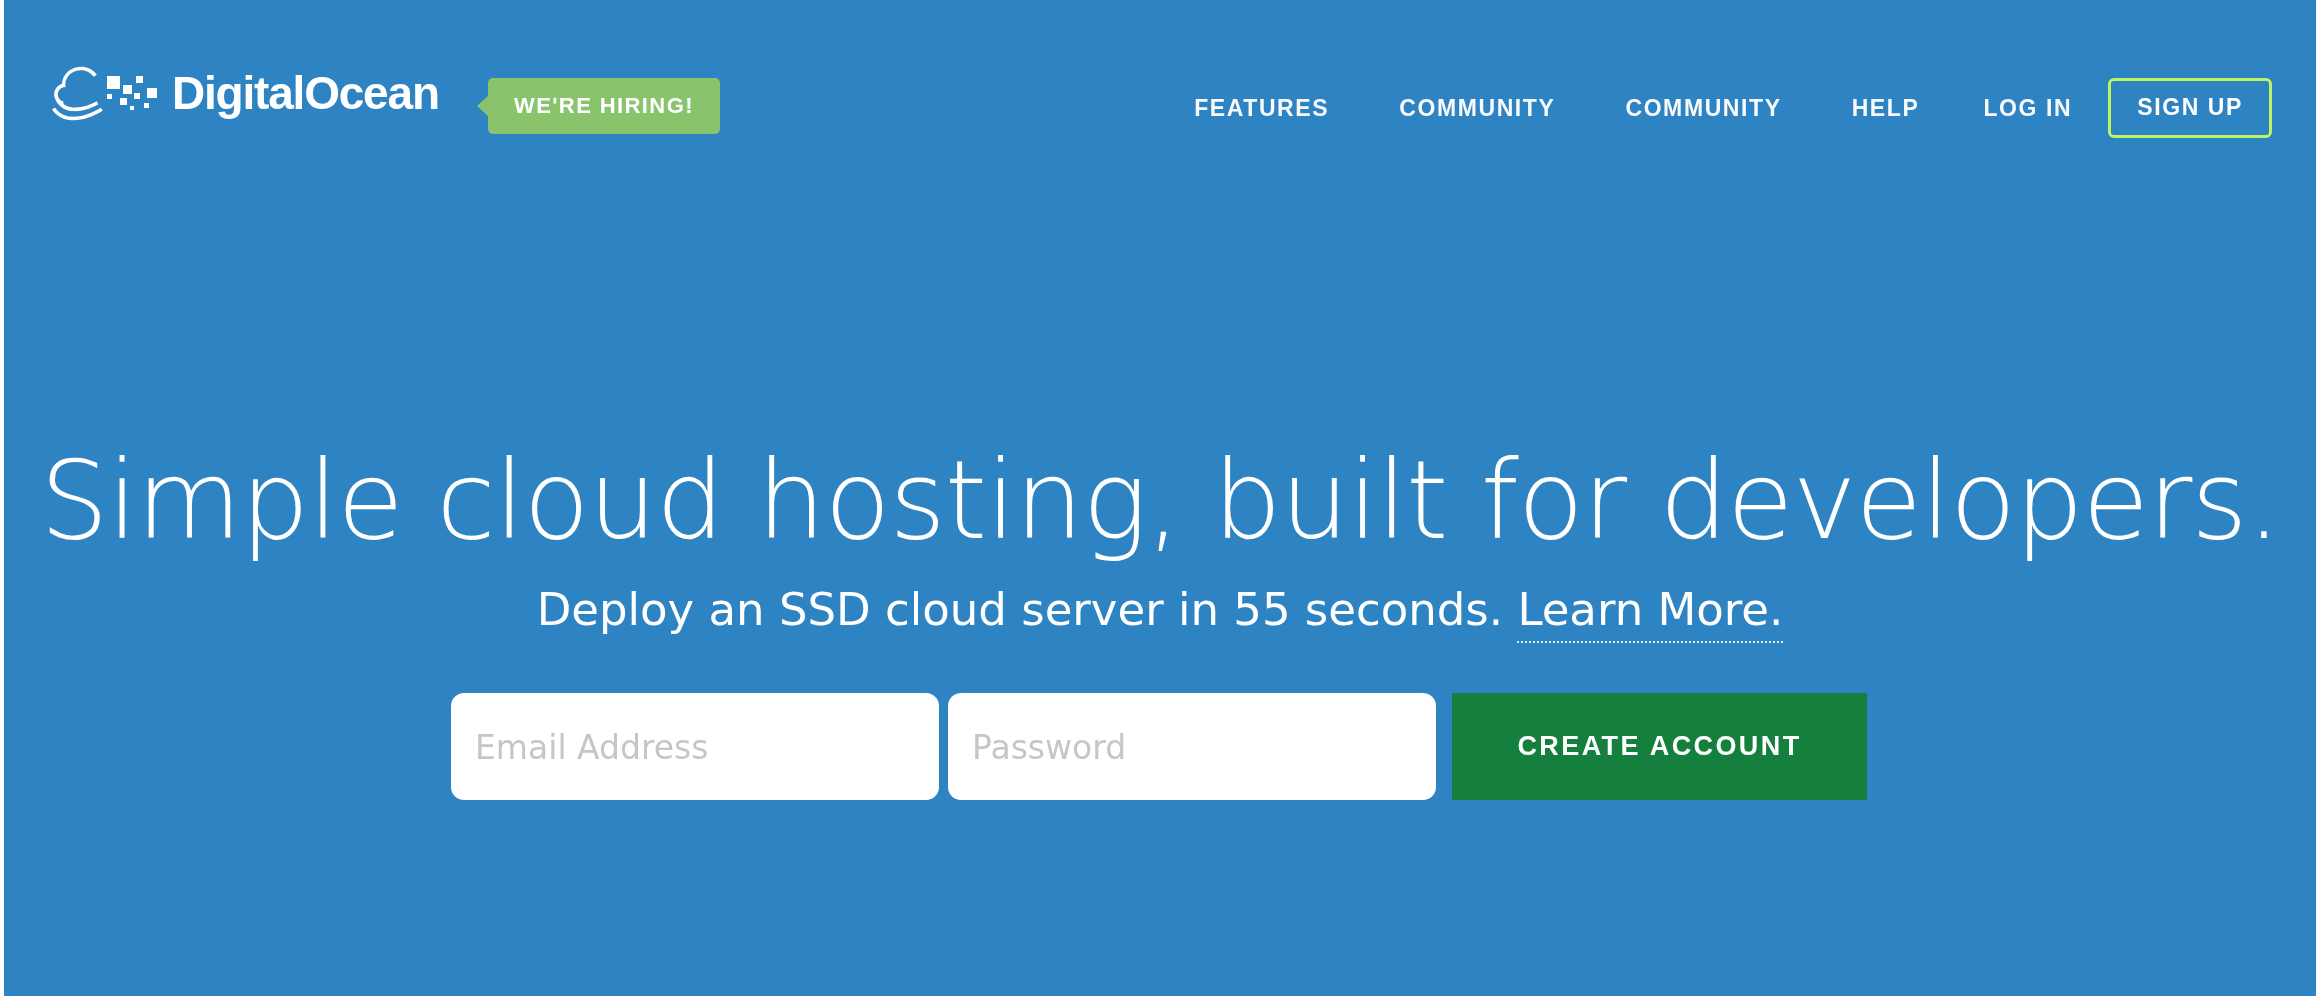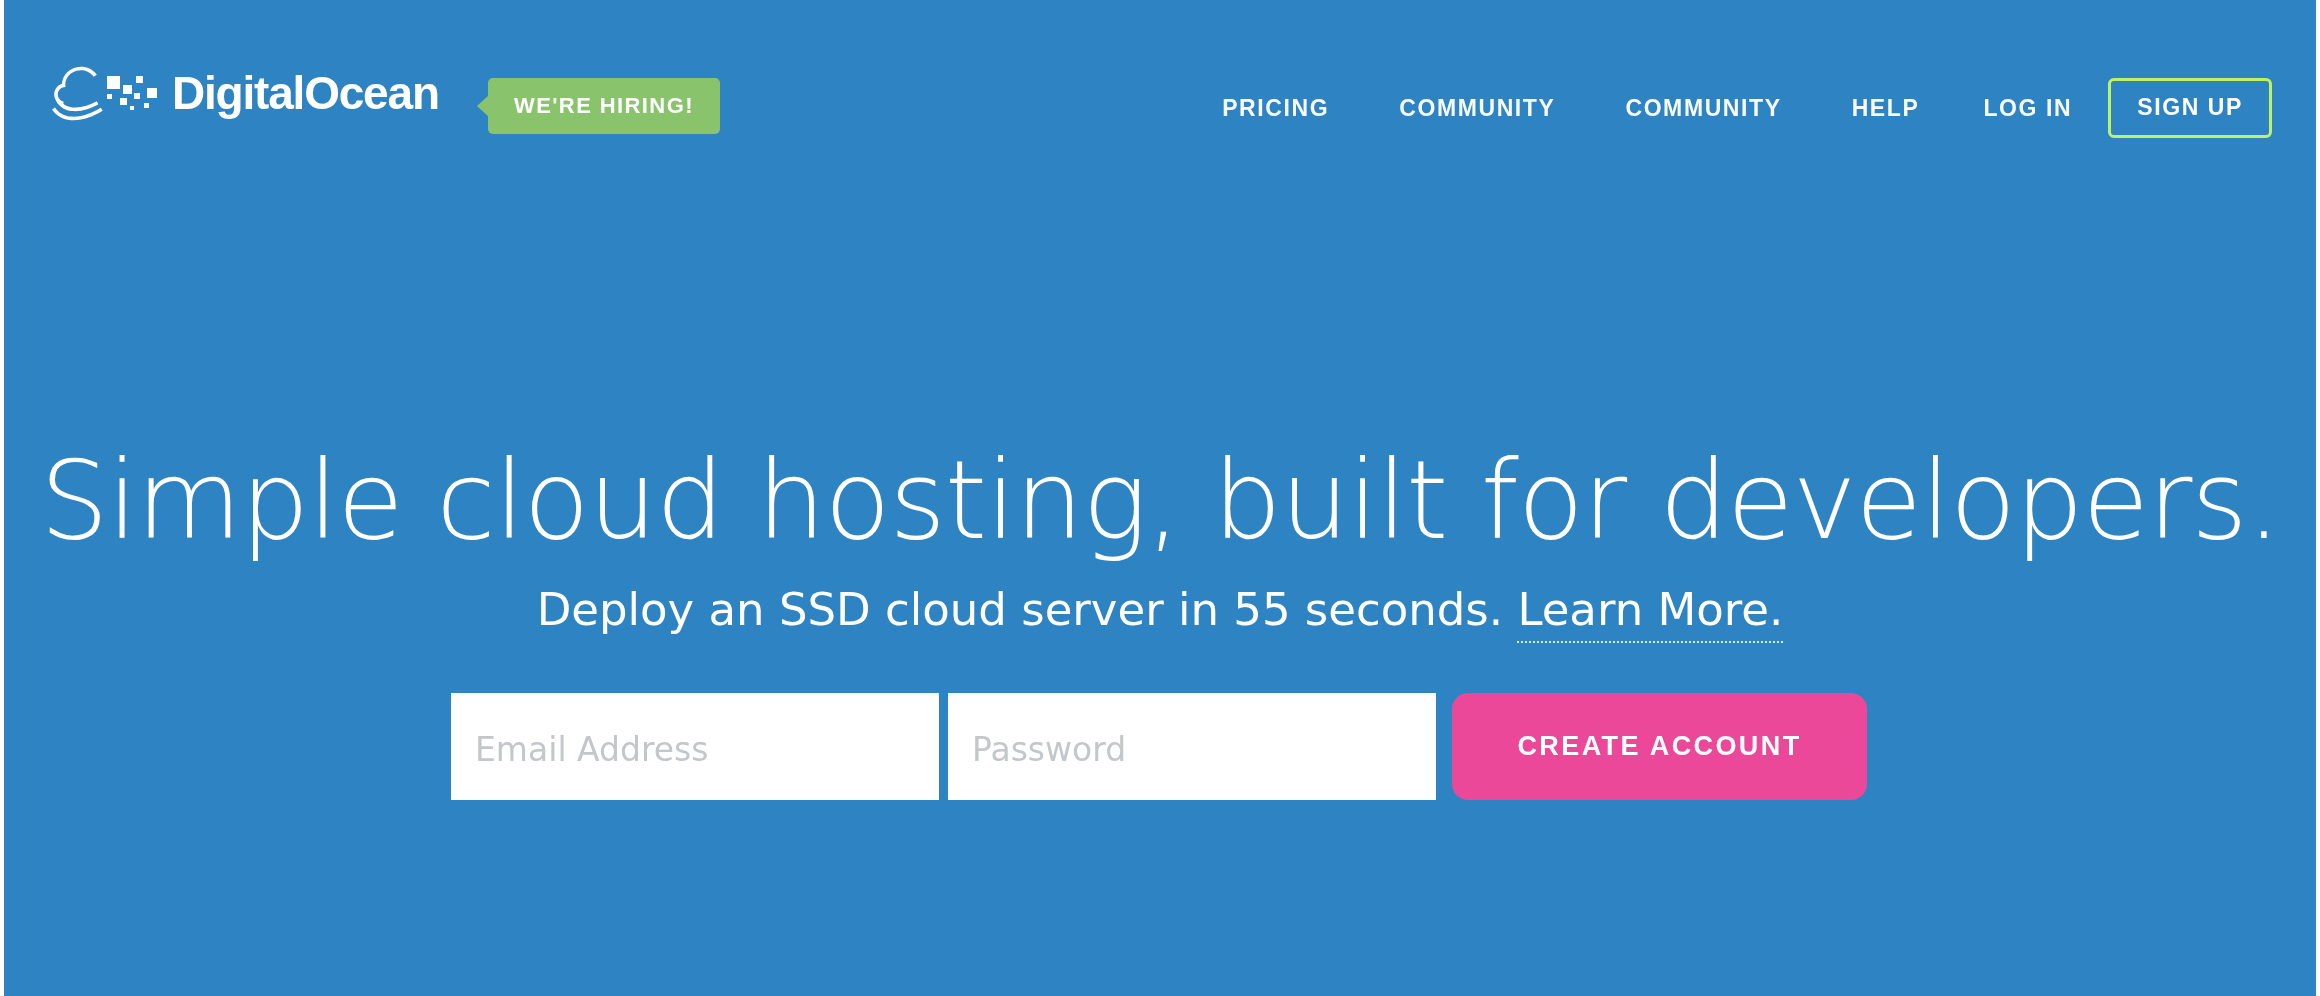--- a/index.html
+++ b/index.html
@@ -188,41 +188,41 @@
     display: flex;
     align-items: stretch;
     height: 107px;
   }
 
   .field {
     width: 488px;
     height: 107px;
     background: #ffffff;
     border: none;
-    border-radius: 0;
+    border-radius: 13px;
     outline: none;
     box-sizing: border-box;
     padding: 16px 24px;
-    font-size: 40px;
+    font-size: 34px;
     color: #3d4d55;
     font-family: "DejaVu Sans", sans-serif;
     margin-right: 9px;
   }
   .field::placeholder {
     color: #c3c7c9;
     font-size: 33px;
     font-family: "DejaVu Sans", sans-serif;
   }
 
   .create-btn {
     width: 415px;
     height: 107px;
-    background: #ec4899;
+    background: #15803d;
     border: none;
-    border-radius: 16px;
+    border-radius: 0;
     color: #ffffff;
     font-size: 27px;
     font-weight: bold;
     letter-spacing: 2.4px;
     cursor: pointer;
     font-family: "Liberation Sans", sans-serif;
     margin-left: 7px;
   }
 </style>
 </head>
@@ -249,21 +249,21 @@
           <rect x="82" y="44" width="4" height="4" fill="#ffffff"></rect>
         </svg>
         <span class="logo-word">DigitalOcean</span>
       </a>
 
       <div class="hiring-badge">
         <span class="hiring-label">WE'RE HIRING!</span>
       </div>
 
       <nav class="nav">
-        <a class="nav-link">PRICING</a>
+        <a class="nav-link">FEATURES</a>
         <a class="nav-link">COMMUNITY</a>
         <a class="nav-link">COMMUNITY</a>
         <a class="nav-link last-main">HELP</a>
         <a class="nav-link login">LOG IN</a>
         <button class="signup-btn">SIGN UP</button>
       </nav>
 
     </div>
 
     <h1 class="headline">Simple cloud hosting, built for developers.</h1>

